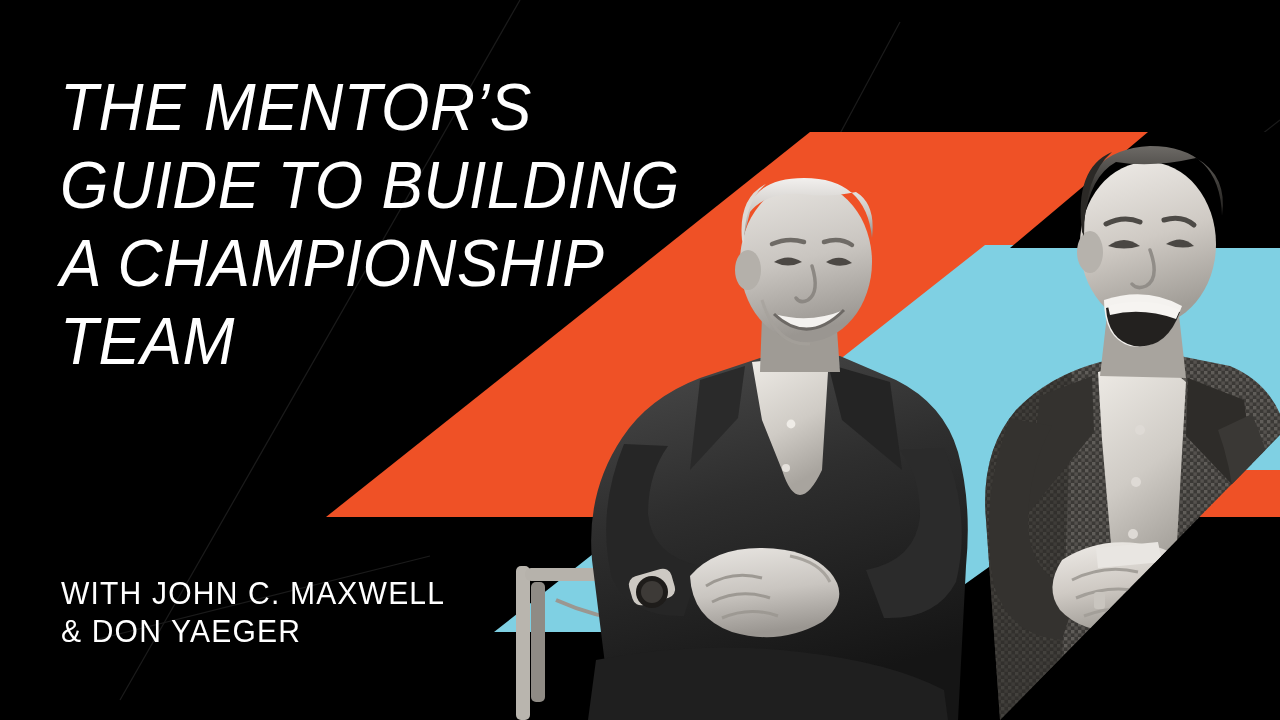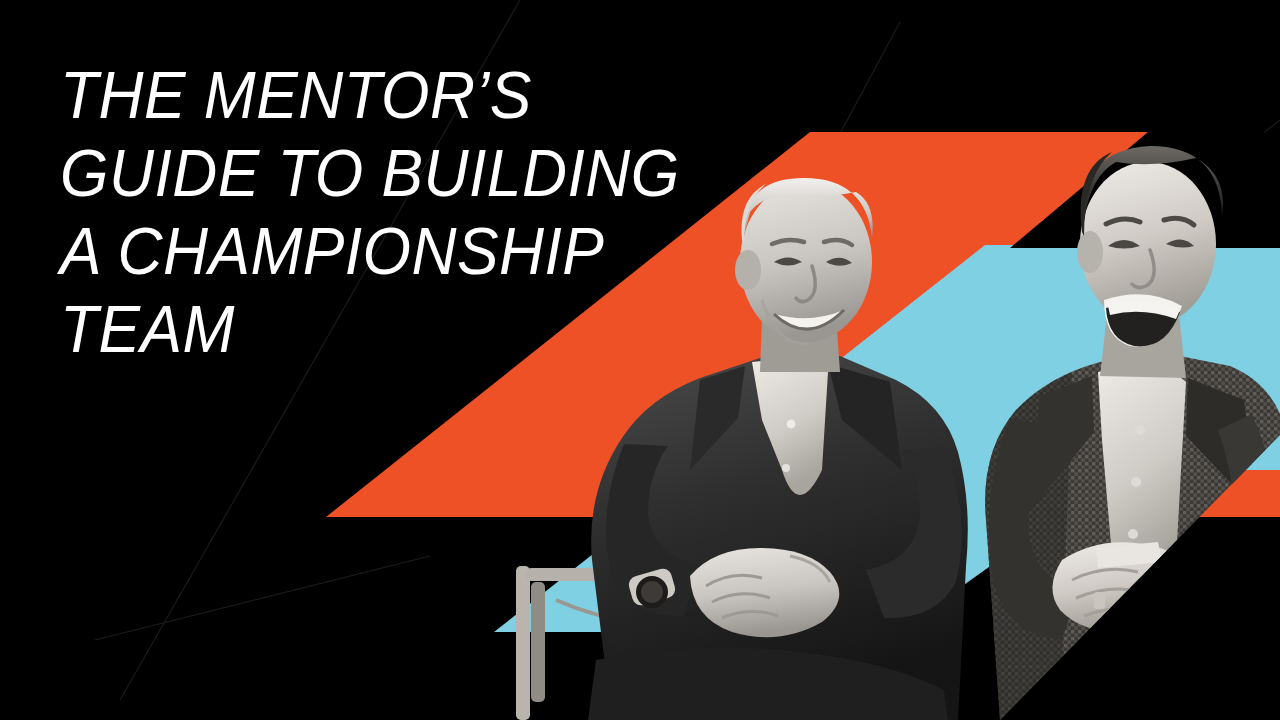--- a/index.html
+++ b/index.html
@@ -37,21 +37,21 @@
     position: absolute;
     inset: 0;
     width: 1280px;
     height: 720px;
     pointer-events: none;
   }
 
   .title-block {
     position: absolute;
     left: 60px;
-    top: 56px;
+    top: 68px;
     width: 680px;
   }
   .title-line {
     display: block;
     color: #ffffff;
     font-family: "Liberation Sans", sans-serif;
     font-style: italic;
     font-weight: 400;
     font-size: 67px;
     line-height: 78px;
@@ -297,15 +297,19 @@
 
   <div class="text-layer">
 
     <div class="title-block">
       <span class="title-line">THE MENTOR’S</span>
       <span class="title-line">GUIDE TO BUILDING</span>
       <span class="title-line">A CHAMPIONSHIP</span>
       <span class="title-line">TEAM</span>
     </div>
 
+    <div class="byline-block">
+      <span class="byline-line">WITH JOHN C. MAXWELL</span>
+      <span class="byline-line">&amp; DON YAEGER</span>
+    </div>
 
   </div>
 </div>
 
 </body></html>

